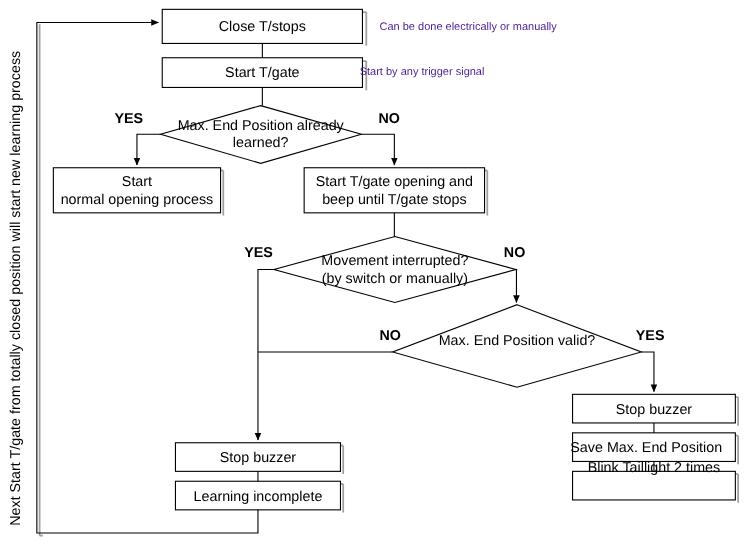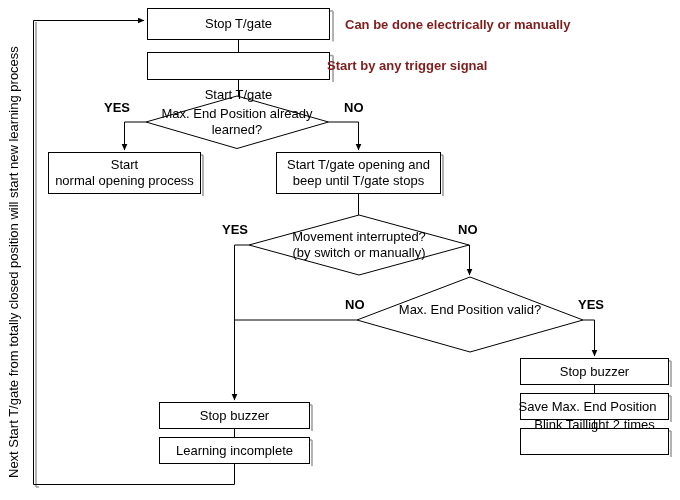--- a/index.html
+++ b/index.html
@@ -39,25 +39,24 @@
   .edge-label {
     position: absolute;
     font-size: 13px;
     line-height: 15px;
     color: #000000;
     white-space: nowrap;
     font-weight: bold;
   }
   .side-note {
     position: absolute;
-    font-size: 13px;
+    font-size: 10px;
     line-height: 15px;
-    color: #7f1d1d;
+    color: #4c1d95;
     white-space: nowrap;
-    font-weight: bold;
   }
   .vert-note {
     position: absolute;
     font-size: 13px;
     color: #000000;
     white-space: nowrap;
     transform-origin: 0 0;
     transform: rotate(-90deg);
   }
 </style>
@@ -126,23 +125,23 @@
 
       <line x1="594.5" y1="384.5" x2="594.5" y2="393.5"></line>
       <line x1="594.5" y1="419.5" x2="594.5" y2="428.5"></line>
 
       <line x1="234.5" y1="428.5" x2="234.5" y2="437.5"></line>
 
       <path d="M234.5,463.5 L234.5,484.5 L33.5,484.5 L33.5,20.5 L144,20.5" marker-end="url(#arrow)"></path>
     </g>
   </svg>
 
-  <div class="node-label" style="left:148px; top:9px; width:181px; height:30px;">Stop T/gate</div>
+  <div class="node-label" style="left:148px; top:9px; width:181px; height:30px;">Close T/stops</div>
 
-  <div class="node-label" style="left:148px; top:53px; width:181px; height:26px;margin-top:29px;">Start T/gate</div>
+  <div class="node-label" style="left:148px; top:53px; width:181px; height:26px;">Start T/gate</div>
 
   <div class="node-label" style="left:155px; top:104px; width:164px; height:36px;">Max. End Position already
 learned?</div>
 
   <div class="node-label" style="left:49px; top:153px; width:151px; height:40px;">Start
 normal opening process</div>
 
   <div class="node-label" style="left:277px; top:153px; width:163px; height:40px;">Start T/gate opening and
 beep until T/gate stops</div>
 

